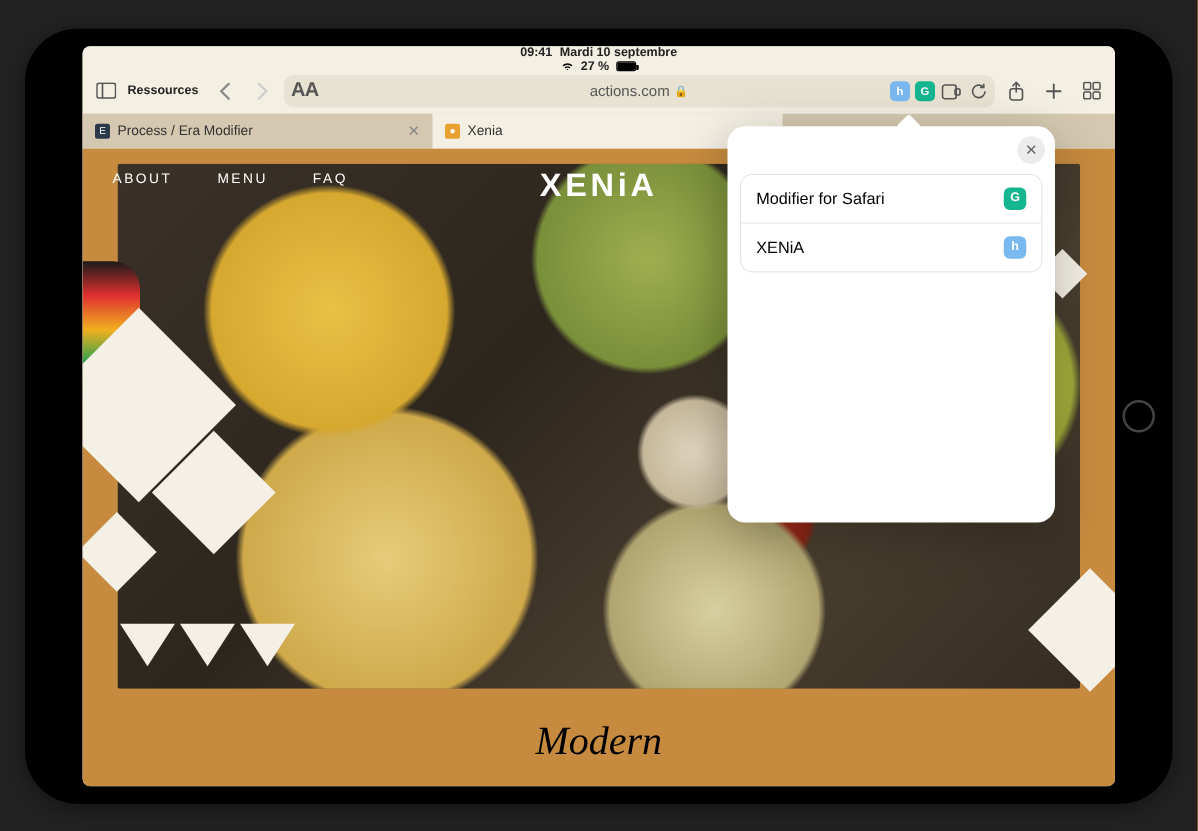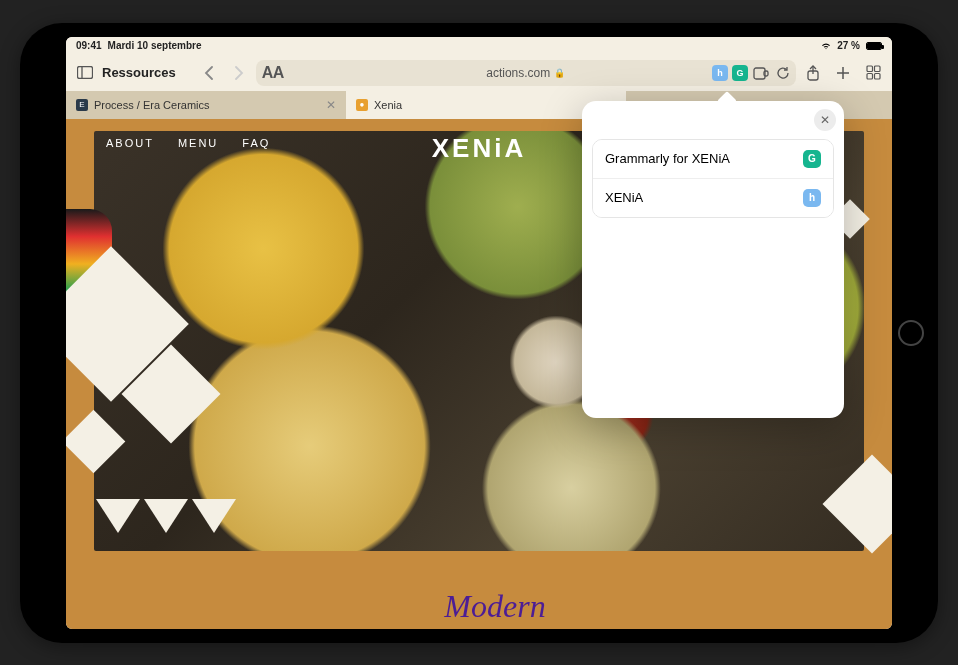--- a/index.html
+++ b/index.html
@@ -45,20 +45,21 @@
     .status-bar {
       height: 18px;
       background: #f4efe3;
       display: flex;
       align-items: center;
       justify-content: space-between;
       padding: 0 10px;
       font-size: 10px;
       font-weight: 600;
       color: #222;
+      flex-direction: column;
     }
     .status-left, .status-right { display:flex; align-items:center; gap:6px; }
     .wifi-icon { width:10px; height:8px; }
     .battery-icon { width:16px; height:8px; border:1px solid #000; border-radius:2px; position:relative; }
     .battery-icon::after { content:''; position:absolute; right:-3px; top:2px; width:2px; height:4px; background:#000; border-radius:0 1px 1px 0; }
     .battery-fill { width:100%; height:100%; background:#000; border-radius:1px; }
 
     
     .toolbar {
       height: 36px;
@@ -67,21 +68,21 @@
       align-items: center;
       padding: 0 6px;
       gap: 4px;
     }
     .tb-icon {
       width: 26px; height: 26px;
       display:flex; align-items:center; justify-content:center;
       color:#555;
       border-radius:5px;
     }
-    .tb-label { font-size:13px; font-weight:600; color:#222; margin-right:16px;}
+    .tb-label { font-size:10px; font-weight:600; color:#222; margin-right:4px;}
     .nav-arrow { color:#888; }
     .url-bar {
       flex: 1;
       height: 26px;
       background: #e8e2d3;
       border-radius: 8px;
       display: flex;
       align-items: center;
       justify-content: center;
       gap:4px;
@@ -130,23 +131,23 @@
     .tab-close { color:#888; font-size:12px; margin-left:auto;}
     
     
     .webpage {
       height: calc(100% - 82px);
       background: #C68B3E;
       position: relative;
       overflow:hidden;
     }
     .page-nav {
-      display:flex; gap:24px;
+      display:flex; gap:36px;
       padding: 18px 24px;
-      position:absolute; top:0; left:16px; z-index:3;
+      position:absolute; top:0; left:0; z-index:3;
     }
     .page-nav a { color:#fff; font-size:11px; letter-spacing:2px; font-weight:500; text-decoration:none; }
     .page-logo {
       position:absolute; top:14px; left:50%; transform:translateX(-50%);
       color:#fff; font-size:26px; font-weight:700; letter-spacing:3px;
       z-index:3;
     }
     .food-image {
       position:absolute;
       top:12px; left:28px; right:28px; height:420px;
@@ -166,24 +167,23 @@
       background: linear-gradient(180deg,#1a1a1a 0%,#e03030 25%,#f0b020 50%,#20a050 75%,#2050c0 100%);
       border-radius:0 22px 22px 0;
       z-index:4;
     }
     
     .geo {
       position:absolute; z-index:5; background:#F4F0E5;
     }
     .sq { transform:rotate(45deg); }
     .page-title {
-      position:absolute; bottom:4px; left:50%; transform:translateX(-50%);
-      color:#4c1d95; font-size:32px; font-family:serif; font-style:italic;
+      position:absolute; bottom:18px; left:50%; transform:translateX(-50%);
+      color:#000000; font-size:32px; font-family:serif; font-style:italic;
       z-index:3;
-      margin-left:16px;
     }
 
     
     .popover {
       position:absolute;
       top:64px; right:48px;
       width:262px;
       background:#fff;
       border-radius:14px;
       box-shadow:0 10px 40px rgba(0,0,0,0.25);
@@ -315,21 +315,21 @@
             <rect x="8.5" y="1" width="5.5" height="5.5" rx="1" fill="none" stroke="#555" stroke-width="1.2"></rect>
             <rect x="1" y="8.5" width="5.5" height="5.5" rx="1" fill="none" stroke="#555" stroke-width="1.2"></rect>
             <rect x="8.5" y="8.5" width="5.5" height="5.5" rx="1" fill="none" stroke="#555" stroke-width="1.2"></rect>
           </svg>
       </div>
     </div>
 
     <div class="tab-bar">
       <div class="tab inactive">
         <span class="tab-favicon" style="background:#2a3a4a;color:#fff">E</span>
-        <span>Process / Era Ceramics</span>
+        <span>Process / Era Modifier</span>
         <span class="tab-close">✕</span>
       </div>
       <div class="tab active">
         <span class="tab-favicon" style="background:#e8a030;color:#fff">●</span>
         <span>Xenia</span>
       </div>
       <div style="flex:1"></div>
     </div>
 
     <div class="webpage">
@@ -353,21 +353,21 @@
       <div class="geo sq" style="top:86px;right:28px;width:28px;height:28px;"></div>
 
       <div class="page-title">Modern</div>
     </div>
 
     <div class="popover">
       <div class="popover-arrow"></div>
       <div class="popover-close">✕</div>
       <div class="pop-group">
         <div class="pop-row">
-          <span>Grammarly for XENiA</span>
+          <span>Modifier for Safari</span>
           <span class="badge" style="background:#15b58f">G</span>
         </div>
         <div class="pop-row">
           <span>XENiA</span>
           <span class="badge" style="background:#7ab8f0">h</span>
         </div>
       </div>
     </div>
 
   </div>

